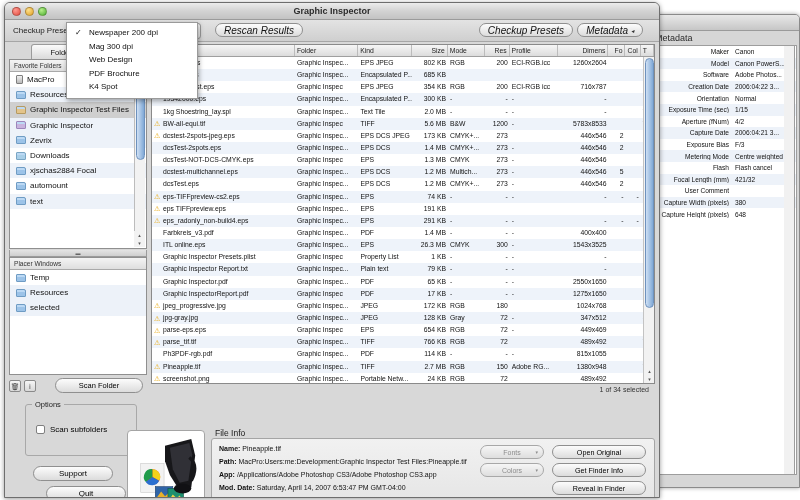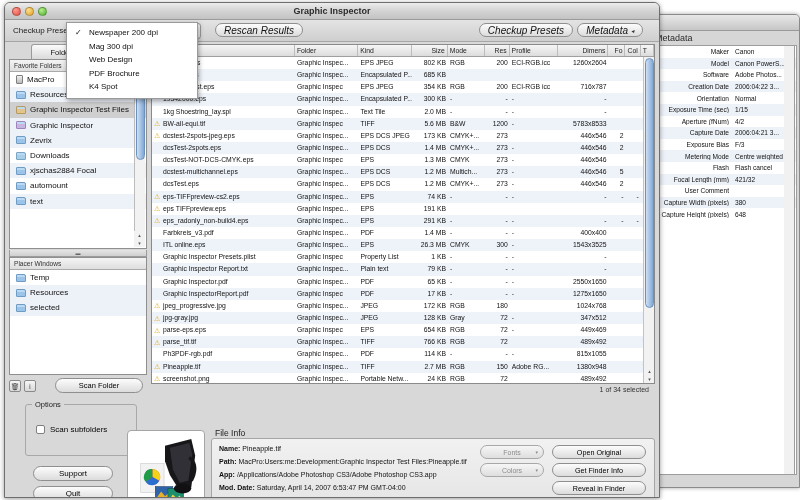--- a/index.html
+++ b/index.html
@@ -210,21 +210,21 @@
   .chk-row { position:absolute; left:10px; top:20px; display:flex; align-items:center; gap:5px; font-size:8px; }
   .chk {
     width:9px; height:9px; background:#fff; border:1px solid #7f7f7f; border-radius:2px;
   }
   .support-btn {
     position:absolute; left:24px; top:422px; width:80px; height:15px; border-radius:8px;
     background: linear-gradient(to bottom,#fcfcfc,#dcdcdc); border:1px solid #8f8f8f;
     font-size:8px; display:flex; align-items:center; justify-content:center;
   }
   .quit-btn {
-    position:absolute; left:24px; top:442px; width:80px; height:15px; border-radius:8px;
+    position:absolute; left:37px; top:442px; width:80px; height:15px; border-radius:8px;
     background: linear-gradient(to bottom,#fcfcfc,#dcdcdc); border:1px solid #8f8f8f;
     font-size:8px; display:flex; align-items:center; justify-content:center;
   }
 
   
   .preview-box {
     position:absolute; left: 122px; top: 388px; width:78px; height:88px;
     background:#fff; border:1px solid #a5a5a5; border-radius:4px;
     padding:3px;
   }

